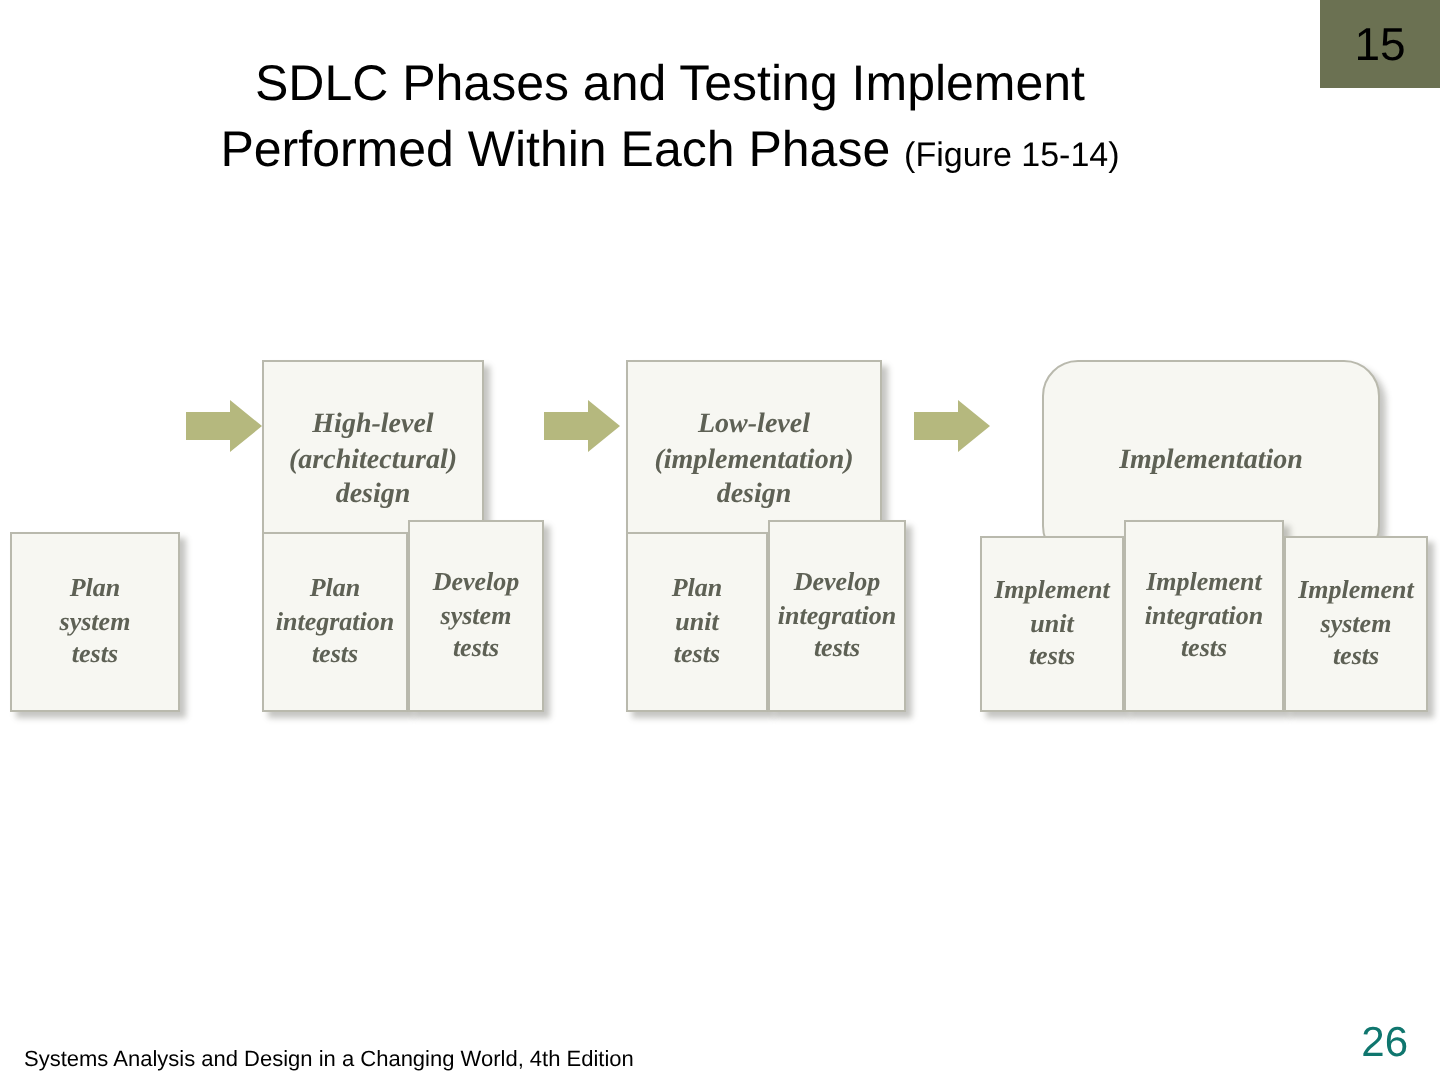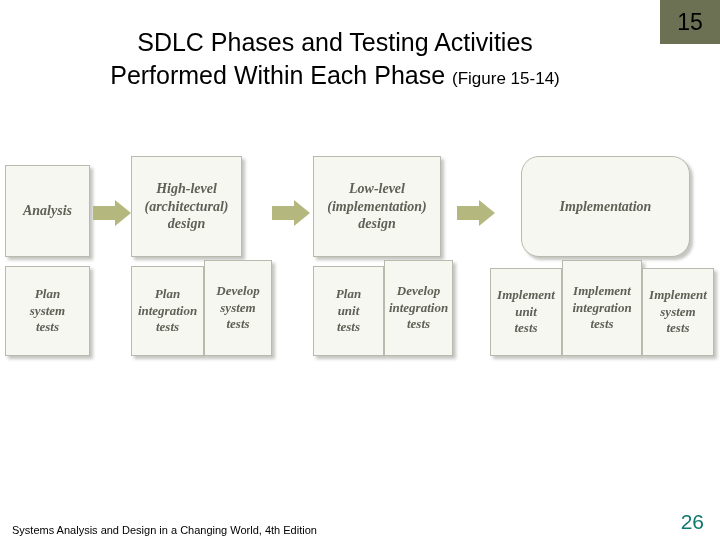--- a/index.html
+++ b/index.html
@@ -68,20 +68,21 @@
     font-style: italic;
     font-weight: bold;
     font-size: 14px;
     line-height: 1.25;
     display: flex;
     align-items: center;
     justify-content: center;
     padding: 2px;
     box-sizing: border-box;
     white-space: pre-line;
+    margin-top: 24px;
   }
   .task-box {
     position: absolute;
     background: #f7f7f2;
     border: 1px solid #b9b9ad;
     box-shadow: 3px 3px 3px rgba(80,80,70,0.33);
     color: #5e6155;
     text-align: center;
     font-family: "Liberation Serif", serif;
     font-style: italic;
@@ -118,27 +119,26 @@
     color: #0f766e;
     font-family: "Liberation Sans", sans-serif;
   }
 </style>
 </head>
 <body>
 
 <div id="chapter-badge">15</div>
 
 <div id="slide-title">
-  <span>SDLC Phases and Testing Activities</span><br>
+  <span>SDLC Phases and Testing Implement</span><br>
   <span>Performed Within Each Phase </span><span class="figure-ref">(Figure 15-14)</span>
 </div>
 
 <div id="figure">
 
-  <div class="phase-box" style="left:5px; top:15px; width:85px; height:92px;">Analysis</div>
 
   <div class="phase-box" style="left:131px; top:6px; width:111px; height:101px;">High-level
 (architectural)
 design</div>
 
   <div class="phase-box" style="left:313px; top:6px; width:128px; height:101px;">Low-level
 (implementation)
 design</div>
 
   <div class="phase-box" style="left:521px; top:6px; width:169px; height:101px;border-radius:18px;">Implementation</div>

